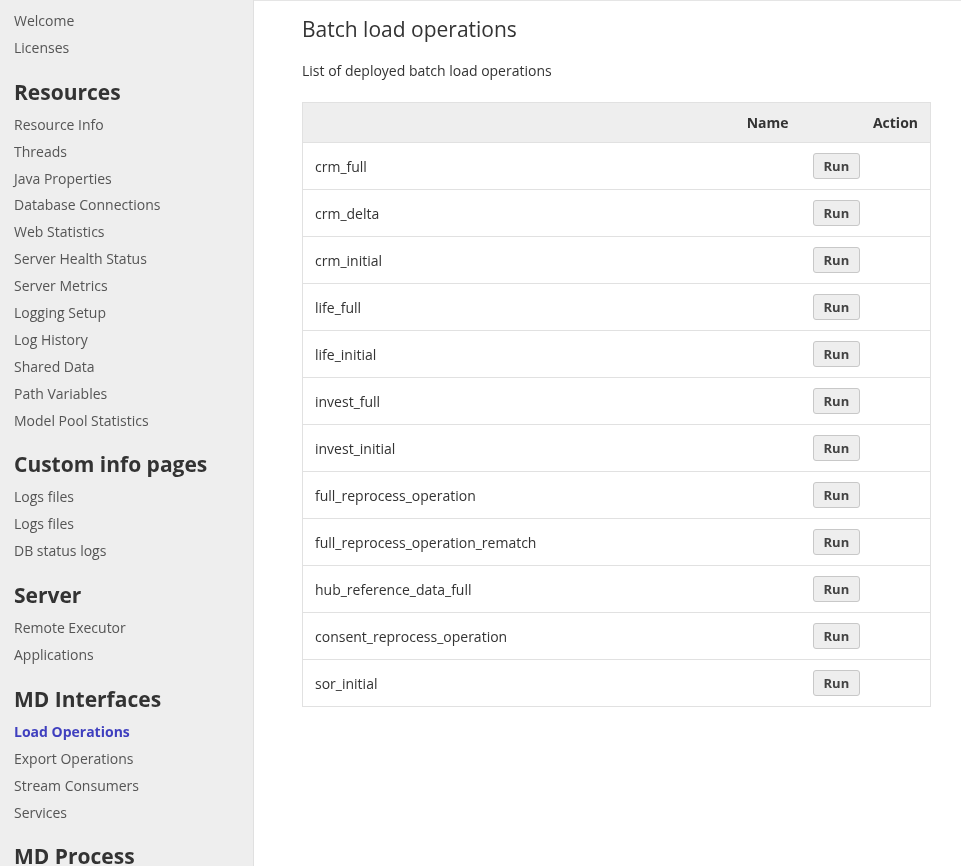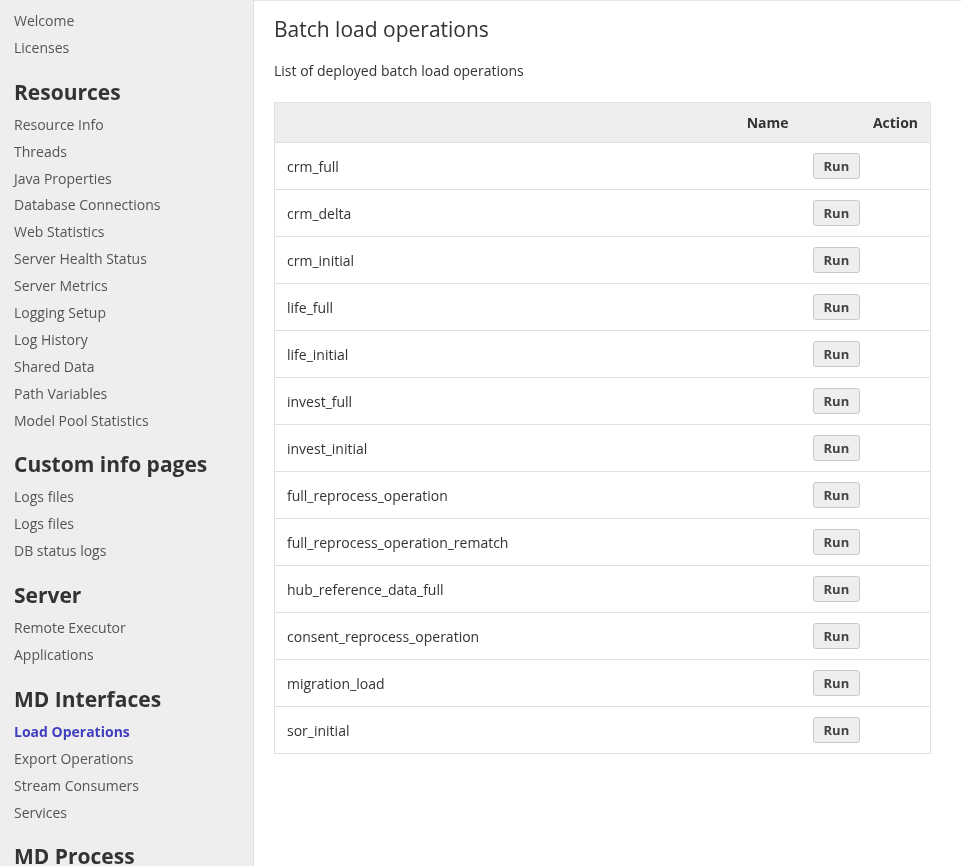--- a/index.html
+++ b/index.html
@@ -35,21 +35,21 @@
       cursor: pointer;
       line-height: 1.35;
     }
     .sidebar-item.active {
       color: #3f3fbf;
       font-weight: 700;
     }
     .main {
       flex: 1;
       border-top: 1px solid #e5e5e5;
-      padding: 14px 30px 30px 20px;
+      padding: 14px 30px 30px 48px;
       overflow-y: auto;
     }
     .page-title {
       font-size: 21px;
       font-weight: 400;
       color: #333;
       margin-bottom: 18px;
     }
     .page-subtitle {
       font-size: 14px;
@@ -177,22 +177,18 @@
         </tr>
         <tr>
           <td>hub_reference_data_full</td>
           <td><button type="button" class="run-btn">Run</button></td>
         </tr>
         <tr>
           <td>consent_reprocess_operation</td>
           <td><button type="button" class="run-btn">Run</button></td>
         </tr>
         <tr>
-          <td>migration_load</td>
-          <td><button type="button" class="run-btn">Run</button></td>
-        </tr>
-        <tr>
           <td>sor_initial</td>
           <td><button type="button" class="run-btn">Run</button></td>
         </tr>
       </tbody>
   </table>
 </main>
 
 </body></html>

